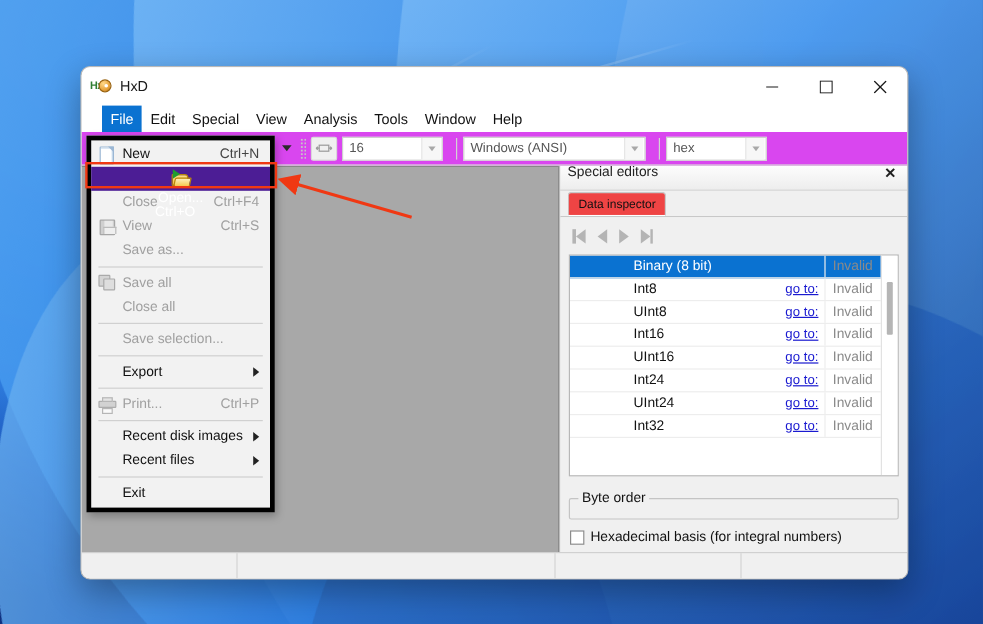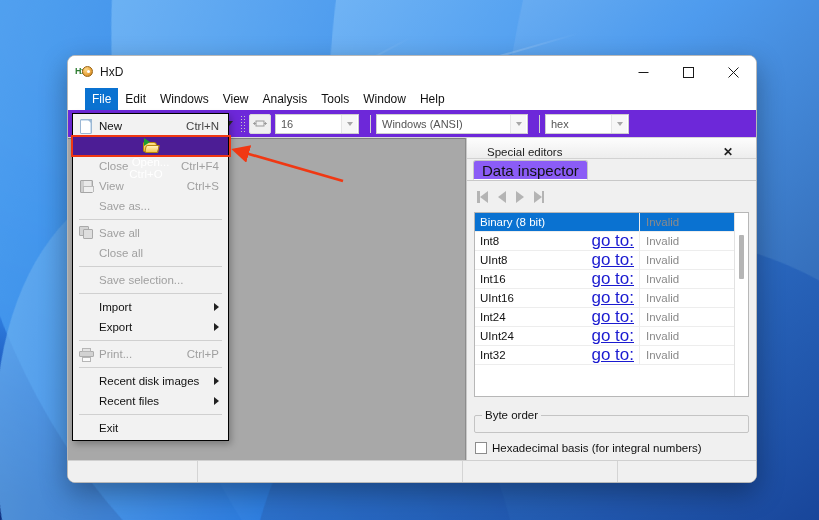--- a/index.html
+++ b/index.html
@@ -113,24 +113,24 @@
     padding: 0 7px;
     display: flex; align-items: center;
     font-size: 12px; color: #111;
     white-space: nowrap;
   }
   .menu-item.active { background: #0a72d1; color: #fff; }
 
   
   #toolbar {
     height: 28px; min-height: 28px;
-    background: #6d28d9;
+    background: #d946ef;
     border-bottom: 1px solid #d7d7d7;
     display: flex; align-items: center;
-    padding-left: 6px;
+    padding-left: 16px;
     position: relative; z-index: 10;
   }
   .tb-grip {
     width: 5px; height: 18px; margin: 0 4px;
     background-image: radial-gradient(#c6c6c6 40%, transparent 41%);
     background-size: 3px 3px;
   }
   .tb-sep { width: 1px; height: 18px; background: #d2d2d2; margin: 0 5px; }
   .tb-dropdown-caret {
     width: 14px; height: 20px;
@@ -185,39 +185,39 @@
   #right-dock {
     width: 290px; min-width: 290px;
     background: #f0f0f0;
     display: flex; flex-direction: column;
     border-left: 1px solid #c8c8c8;
   }
   .dock-caption {
     height: 21px; min-height: 21px;
     background: linear-gradient(#fdfdfd, #ededed);
     border-bottom: 1px solid #d2d2d2;
-    display: flex; align-items: flex-end;
-    padding: 0 20px;
+    display: flex; align-items: flex-start;
+    padding: 0 6px;
     font-size: 11.5px; color: #222;
   }
   .dock-caption .cap-label { flex: 1; }
   .dock-caption .cap-close { font-size: 12px; color: #222; padding: 0 3px; line-height: 1; font-weight: 700; }
 
   .tabstrip {
     height: 22px; min-height: 22px;
     display: flex; align-items: flex-end;
     padding-left: 6px;
     background: #f0f0f0;
     border-bottom: 1px solid #c8c8c8;
   }
   .tab {
     height: 20px; padding: 0 8px;
     display: flex; align-items: center;
-    font-size: 15px; color: #111;
-    background: #8b5cf6;
+    font-size: 10px; color: #111;
+    background: #ef4444;
     border: 1px solid #c8c8c8; border-bottom: 1px solid #fff;
     border-radius: 3px 3px 0 0;
   }
 
   .inspector-pane {
     flex: 1; min-height: 0;
     background: #f0f0f0;
     padding: 5px 7px 6px 7px;
     display: flex; flex-direction: column;
   }
@@ -239,25 +239,25 @@
   }
   .grid-rows { flex: 1; min-width: 0; }
   .gridrow {
     height: 19px;
     display: flex; align-items: center;
     border-bottom: 1px solid #ededed;
     font-size: 11.5px;
   }
   .gridrow .c-name {
     width: 104px; padding-left: 5px; color: #111;
-    white-space: nowrap; overflow: hidden;
+    white-space: nowrap; overflow: hidden; margin-left: 48px;
   }
   .gridrow .c-goto {
     width: 60px; text-align: right; padding-right: 5px;
-    color: #1a1ad0; text-decoration: underline; font-size: 17px;
+    color: #1a1ad0; text-decoration: underline; font-size: 11px;
   }
   .gridrow .c-val {
     flex: 1; padding-left: 6px; color: #8a8a8a;
     border-left: 1px solid #ededed;
     height: 100%; display: flex; align-items: center;
   }
   .gridrow.sel { background: #0a72d1; }
   .gridrow.sel .c-name { color: #fff; }
   .gridrow.sel .c-goto { color: #fff; }
   .grid-scroll {
@@ -314,21 +314,21 @@
   .sb-2 { width: 265px; }
   .sb-3 { width: 155px; }
   .sb-4 { flex: 1; border-right: none; position: relative; }
 
   
   #file-menu {
     position: absolute;
     left: 72px; top: 113px;
     width: 157px;
     background: #f2f2f2;
-    border: 1px solid #000000;
+    border: 4px solid #000000;
     box-shadow: 2px 3px 7px rgba(0,0,0,.28);
     z-index: 100;
     padding: 2px 0 2px 0;
   }
   .mi {
     height: 20px;
     display: flex; align-items: center;
     font-size: 11.5px; color: #111;
     position: relative;
     padding-left: 0;
@@ -447,21 +447,21 @@
             <line x1="0.5" y1="0.5" x2="10.5" y2="10.5" stroke="#1a1a1a" stroke-width="1"></line>
             <line x1="10.5" y1="0.5" x2="0.5" y2="10.5" stroke="#1a1a1a" stroke-width="1"></line>
           </svg>
       </div>
     </div>
   </div>
 
   <div id="menubar">
     <div class="menu-item active">File</div>
     <div class="menu-item">Edit</div>
-    <div class="menu-item">Windows</div>
+    <div class="menu-item">Special</div>
     <div class="menu-item">View</div>
     <div class="menu-item">Analysis</div>
     <div class="menu-item">Tools</div>
     <div class="menu-item">Window</div>
     <div class="menu-item">Help</div>
   </div>
 
   <div id="toolbar">
     <div style="width:148px;"></div>
     <div class="tb-dropdown-caret">
@@ -655,25 +655,20 @@
     </div>
     <div class="m-sep"></div>
     <div class="mi disabled">
       <span class="ico"></span>
       <span class="lbl">Save selection...</span>
       <span class="acc"></span>
     </div>
     <div class="m-sep"></div>
     <div class="mi">
       <span class="ico"></span>
-      <span class="lbl">Import</span>
-      <span class="sub-arrow"></span>
-    </div>
-    <div class="mi">
-      <span class="ico"></span>
       <span class="lbl">Export</span>
       <span class="sub-arrow"></span>
     </div>
     <div class="m-sep"></div>
     <div class="mi disabled">
       <span class="ico">
         <span class="ic-print">
           <span class="body"></span>
           <span class="top"></span>
           <span class="out"></span>

